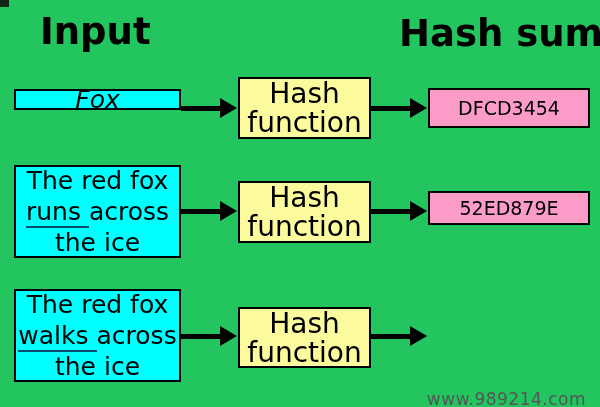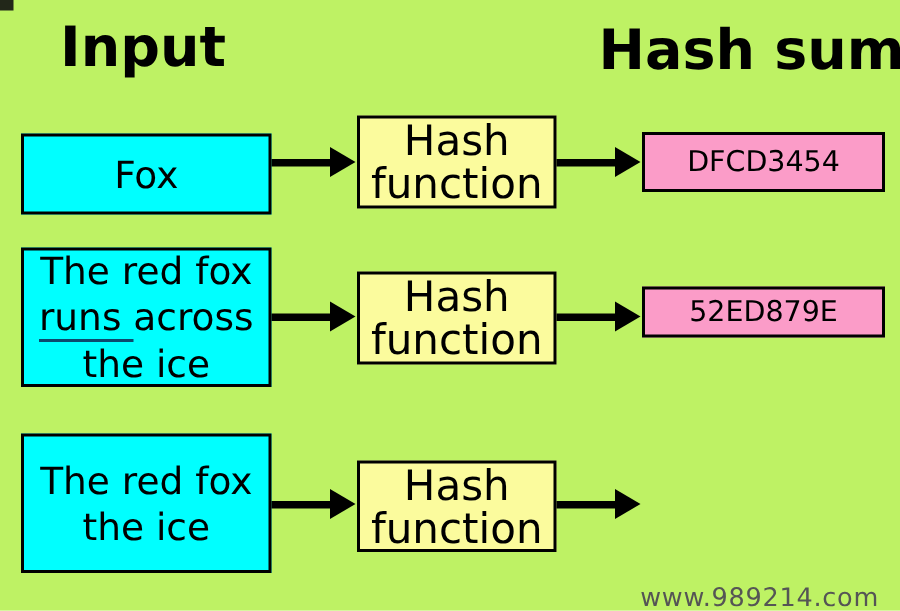--- a/index.html
+++ b/index.html
@@ -4,21 +4,21 @@
 <style>
   html, body { margin: 0; padding: 0; }
   body {
     font-family: "DejaVu Sans", "Liberation Sans", sans-serif;
     background: #ffffff;
   }
   .stage {
     position: relative;
     width: 600px;
     height: 407px;
-    background: #bef264;
+    background: #22c55e;
     overflow: hidden;
     color: #000;
   }
   .title {
     position: absolute;
     font-weight: bold;
     font-size: 37px;
     line-height: 1;
     color: #000000;
     white-space: nowrap;
@@ -47,21 +47,21 @@
     line-height: 29px;
     padding: 0 14px;
   }
   .sum-box {
     background: #fb9cc8;
     font-size: 19px;
     line-height: 1;
   }
 
   
-  .in1  { left: 14px;  top: 89px;  width: 167px; height: 54px; }
+  .in1  { left: 14px;  top: 89px;  width: 167px; height: 21px; font-style: italic; }
   .fn1  { left: 238px; top: 77px;  width: 133px; height: 62px; }
   .sum1 { left: 428px; top: 88px;  width: 162px; height: 40px; }
   
   .in2  { left: 14px;  top: 165px; width: 167px; height: 93px; }
   .fn2  { left: 238px; top: 181px; width: 133px; height: 62px; }
   .sum2 { left: 428px; top: 191px; width: 162px; height: 34px; }
   
   .in3  { left: 14px;  top: 289px; width: 167px; height: 93px; }
   .fn3  { left: 238px; top: 307px; width: 133px; height: 61px; }
   .sum3 { left: 428px; top: 316px; width: 162px; height: 40px; }
@@ -153,20 +153,21 @@
   <div class="arrow a2R">
     <div class="shaft"></div>
     <div class="head"></div>
   </div>
   <div class="box sum-box sum2">
     <div class="line">52ED879E</div>
   </div>
 
   <div class="box input-box in3">
     <div class="line">The red fox</div>
+    <div class="line"><span class="u">walks </span><span>across</span></div>
     <div class="line">the ice</div>
   </div>
   <div class="arrow a3L">
     <div class="shaft"></div>
     <div class="head"></div>
   </div>
   <div class="box fn-box fn3">
     <div class="line">Hash function</div>
   </div>
   <div class="arrow a3R">

